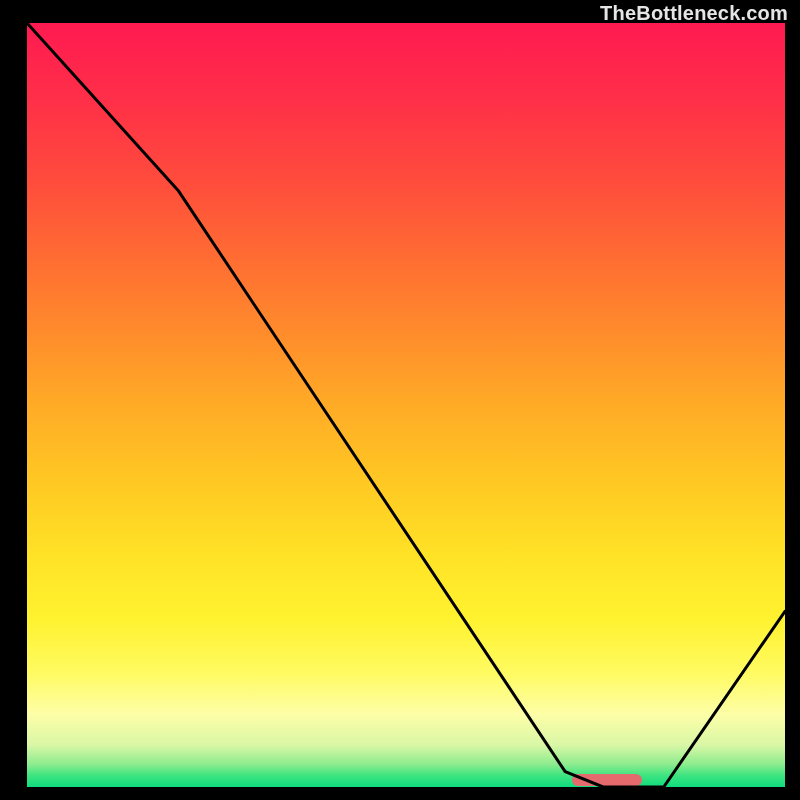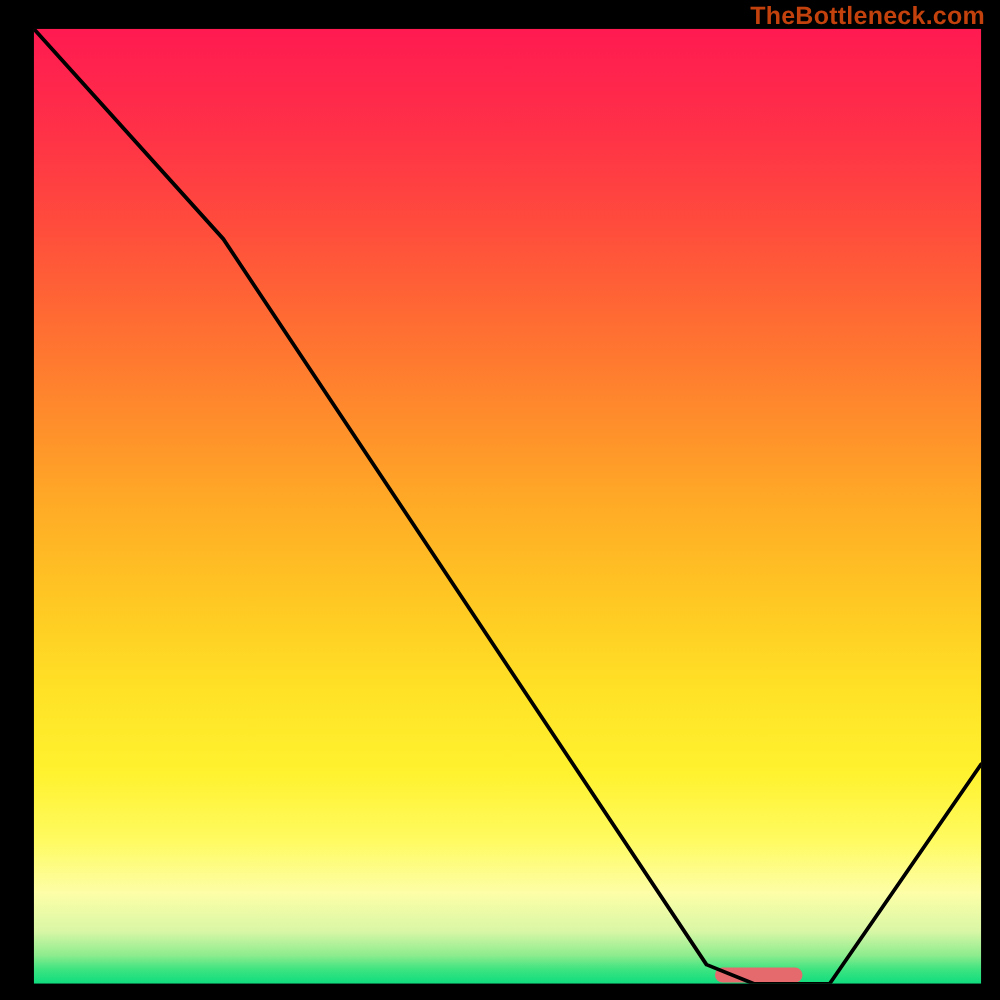--- a/index.html
+++ b/index.html
@@ -38,21 +38,21 @@
     background: #e46a6e;
     border-radius: 6px;
   }
   .watermark {
     position: absolute;
     top: 2px;
     right: 12px;
     font-family: Arial, Helvetica, sans-serif;
     font-size: 20px;
     font-weight: bold;
-    color: #c2410c;
+    color: #e5e5e5;
     letter-spacing: 0.2px;
   }
 </style>
 </head>
 <body>
 
 <div class="watermark">TheBottleneck.com</div>
 
 <div class="frame">
 

